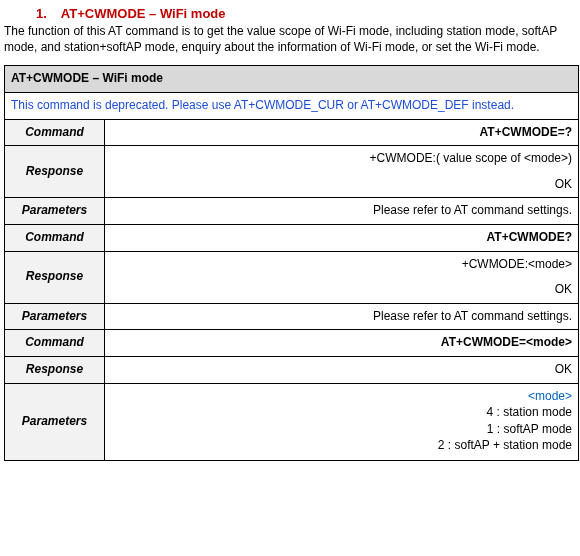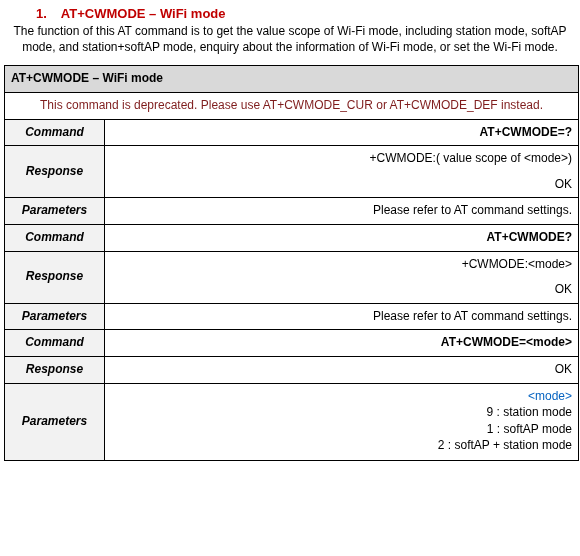--- a/index.html
+++ b/index.html
@@ -27,21 +27,20 @@
   }
   .heading-title {
     color: #c00000;
     font-weight: bold;
     font-size: 13px;
   }
   .intro {
     margin: 2px 2px 10px 2px;
     font-size: 12px;
     line-height: 1.35;
-    text-align: center;
   }
   table.atcmd {
     border-collapse: collapse;
     width: 575px;
     margin: 0 0 0 2px;
     table-layout: fixed;
   }
   table.atcmd td, table.atcmd th {
     border: 1px solid #000;
     padding: 5px 6px;
@@ -49,23 +48,23 @@
     font-size: 12px;
     line-height: 1.3;
   }
   .title-cell {
     background: #d9d9d9;
     font-weight: bold;
     text-align: left;
     padding: 6px 6px;
   }
   .deprecated-cell {
-    color: #7f1d1d;
+    color: #1d4ed8;
     background: #fff;
-    text-align: center;
+    text-align: left;
   }
   col.label { width: 100px; }
   col.content { }
   td.label {
     background: #f2f2f2;
     font-weight: bold;
     text-align: center;
     font-style: italic;
   }
   td.content {
@@ -144,21 +143,21 @@
       </tr>
       <tr>
         <td class="label">Response</td>
         <td class="content">OK</td>
       </tr>
       <tr>
         <td class="label">Parameters</td>
         <td class="content">
           <span class="mode-tag">&lt;mode&gt;</span>
           <ul class="param-list">
-            <li>9 :  station mode</li>
+            <li>4 :  station mode</li>
             <li>1 :  softAP mode</li>
             <li>2 :  softAP + station mode</li>
           </ul>
         </td>
       </tr>
 
     </tbody>
   </table>
 
 </div>

